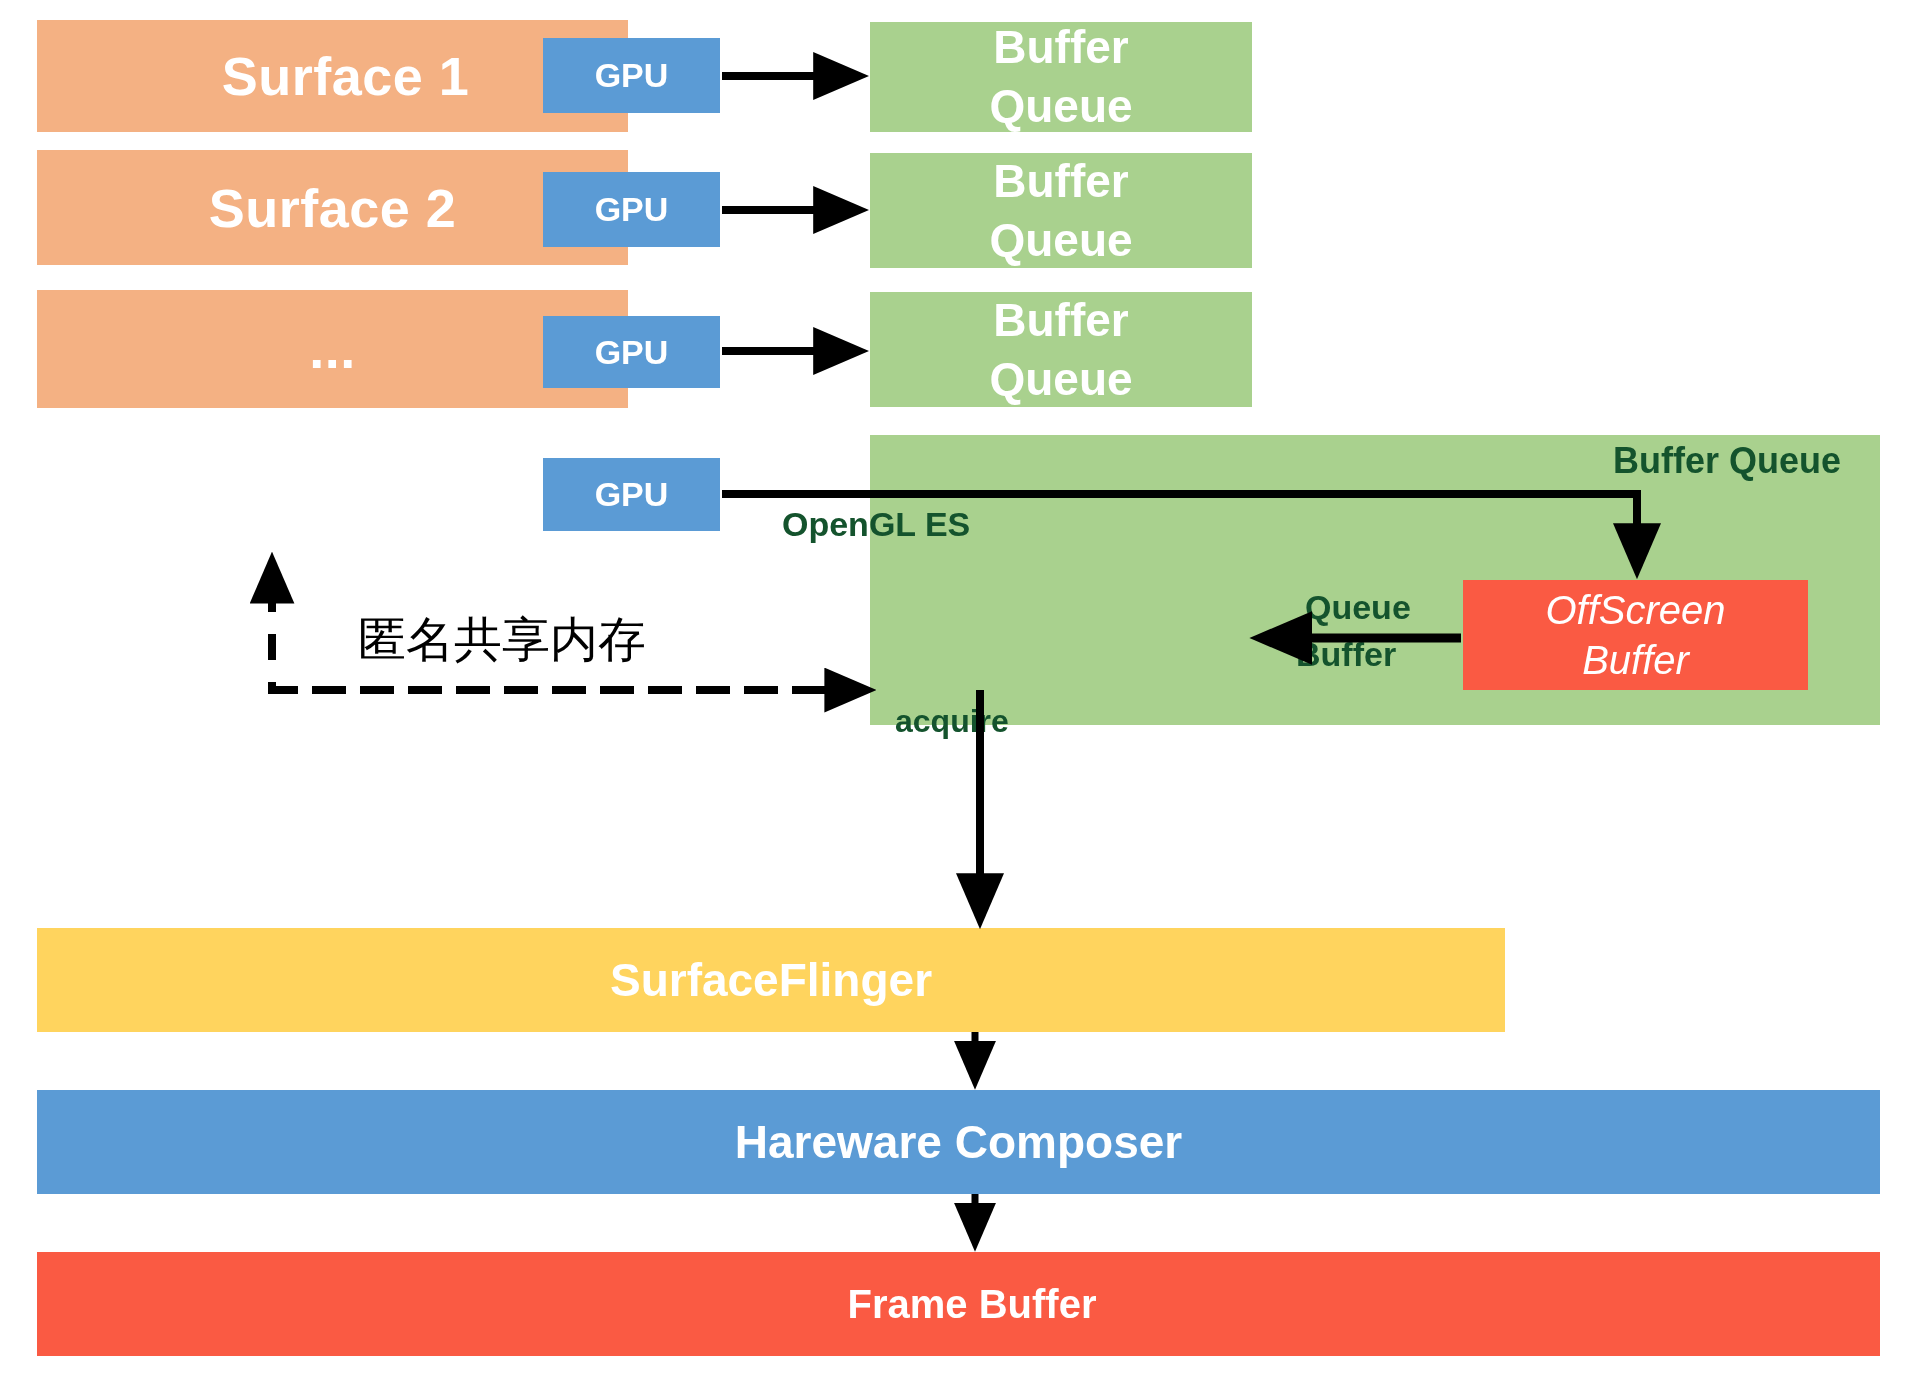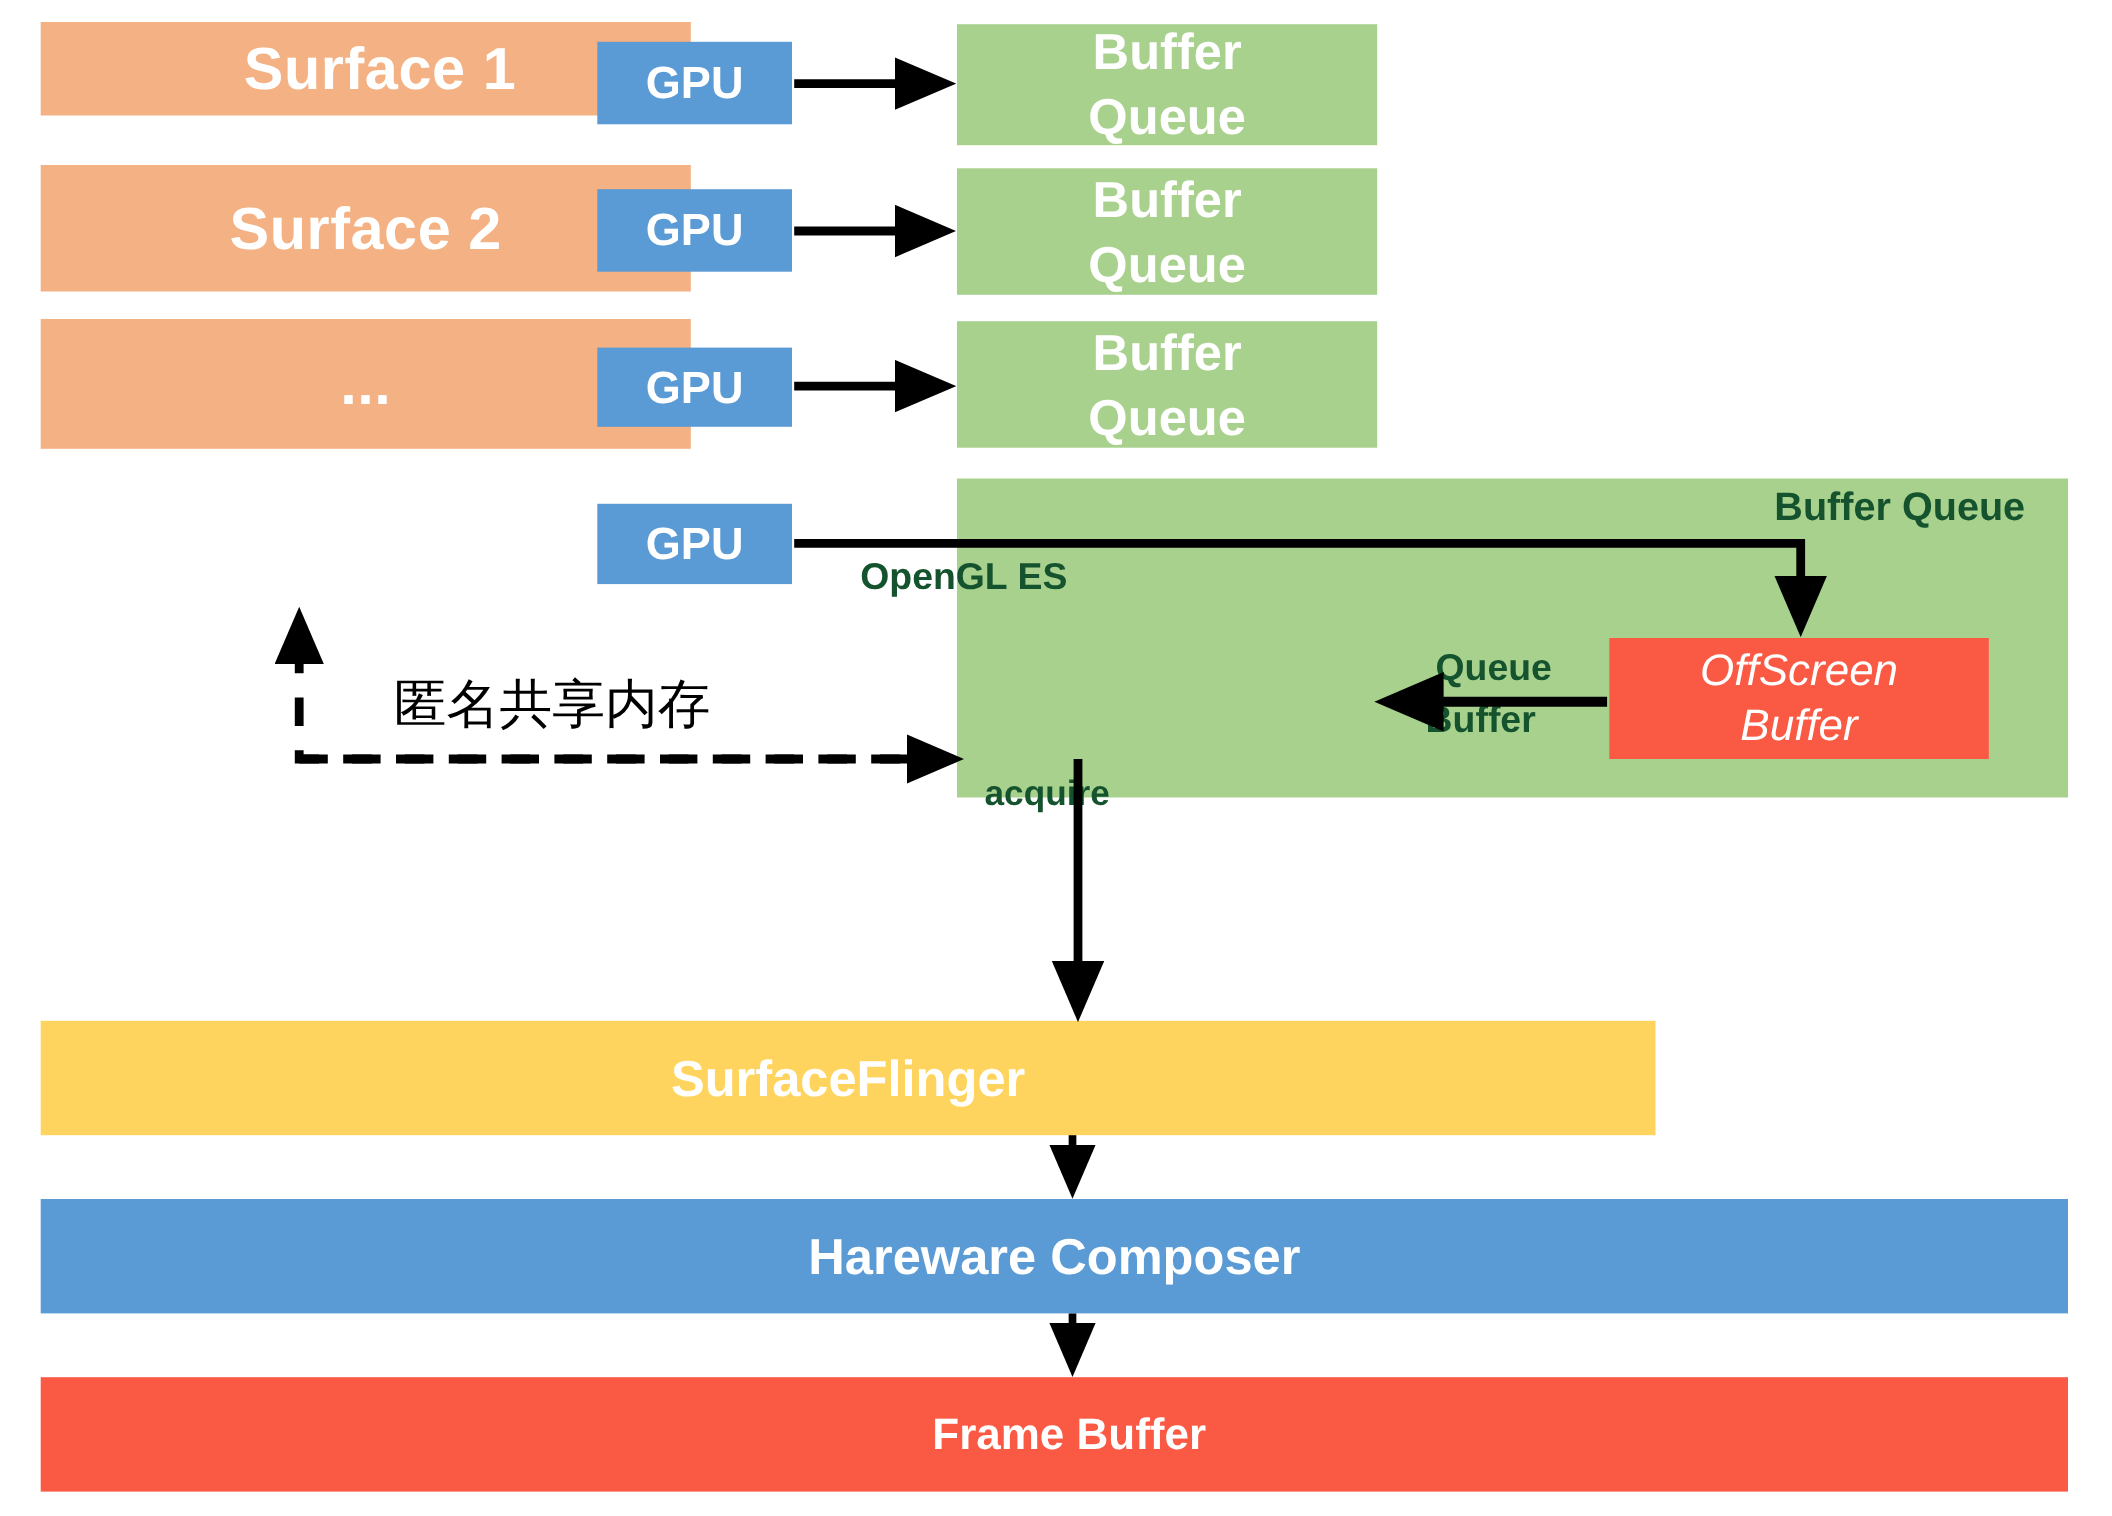--- a/index.html
+++ b/index.html
@@ -1,39 +1,39 @@
 <!DOCTYPE html>
 <html><head>
 <meta charset="utf-8">
 <style>
   html,body{margin:0;padding:0;background:#ffffff;}
   body{font-family:"Liberation Sans", sans-serif;}
   #stage{position:relative;width:1920px;height:1378px;background:#fff;overflow:hidden;}
   .box{position:absolute;box-sizing:border-box;display:flex;align-items:center;justify-content:center;text-align:center;}
   .surface{background:#F4B183;color:#ffffff;font-weight:bold;font-size:54px;letter-spacing:0.5px;}
-  .gpu{background:#5B9BD5;color:#ffffff;font-weight:bold;font-size:41px;}
+  .gpu{background:#5B9BD5;color:#ffffff;font-weight:bold;font-size:34px;}
   .bq{background:#A9D18E;color:#ffffff;font-weight:bold;font-size:46px;line-height:1.28;}
   .bq span{display:block;}
   .bigq{background:#A9D18E;}
   .redbox{background:#FA5A43;color:#ffffff;font-weight:normal;font-size:40px;line-height:1.25;}
   .barlabel{color:#ffffff;font-weight:bold;}
   .yellowbar{background:#FFD45E;}
   .bluebar{background:#5B9BD5;}
   .redbar{background:#FA5A43;}
   .plaintext{position:absolute;color:#14532d;font-weight:bold;white-space:pre;}
   .cjk{position:absolute;color:#000;font-weight:normal;font-family:"DejaVu Sans", sans-serif;}
   svg.overlay{position:absolute;left:0;top:0;width:1920px;height:1378px;pointer-events:none;}
   .ell{font-size:54px;font-weight:bold;color:#fff;}
 </style>
 </head>
 <body>
 
 <div id="stage">
 
-  <div class="box surface" style="left:37px;top:20px;width:591px;height:85px;padding-left:26px;">
+  <div class="box surface" style="left:37px;top:20px;width:591px;height:112px;padding-left:26px;">
     <span>Surface 1</span>
   </div>
   <div class="box gpu" style="left:543px;top:38px;width:177px;height:75px;">
     <span>GPU</span>
   </div>
   <div class="box bq" style="left:870px;top:22px;width:382px;height:110px;flex-direction:column;">
     <span>Buffer</span>
     <span>Queue</span>
   </div>
 

